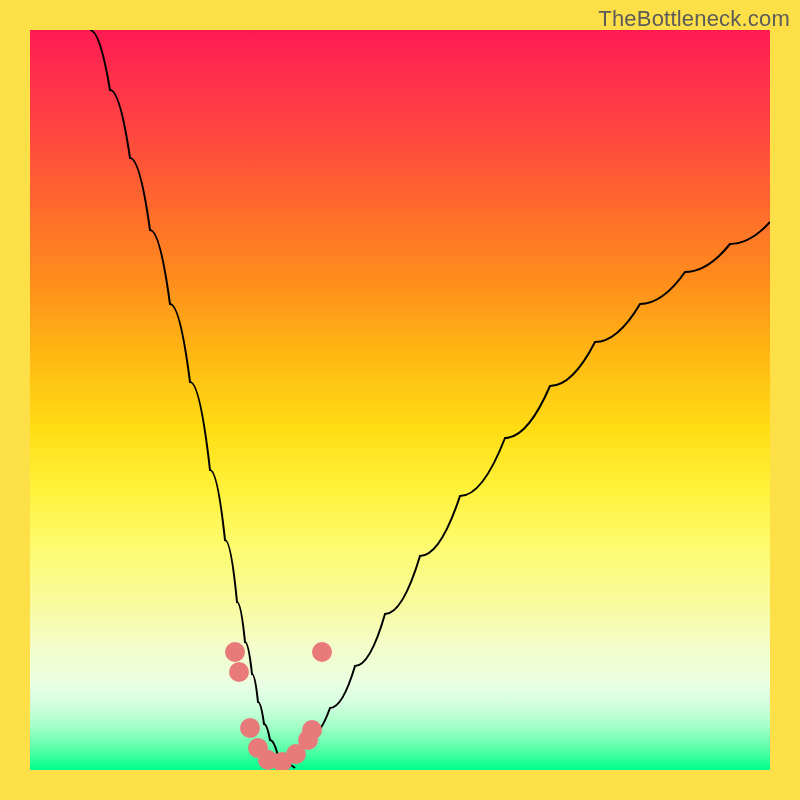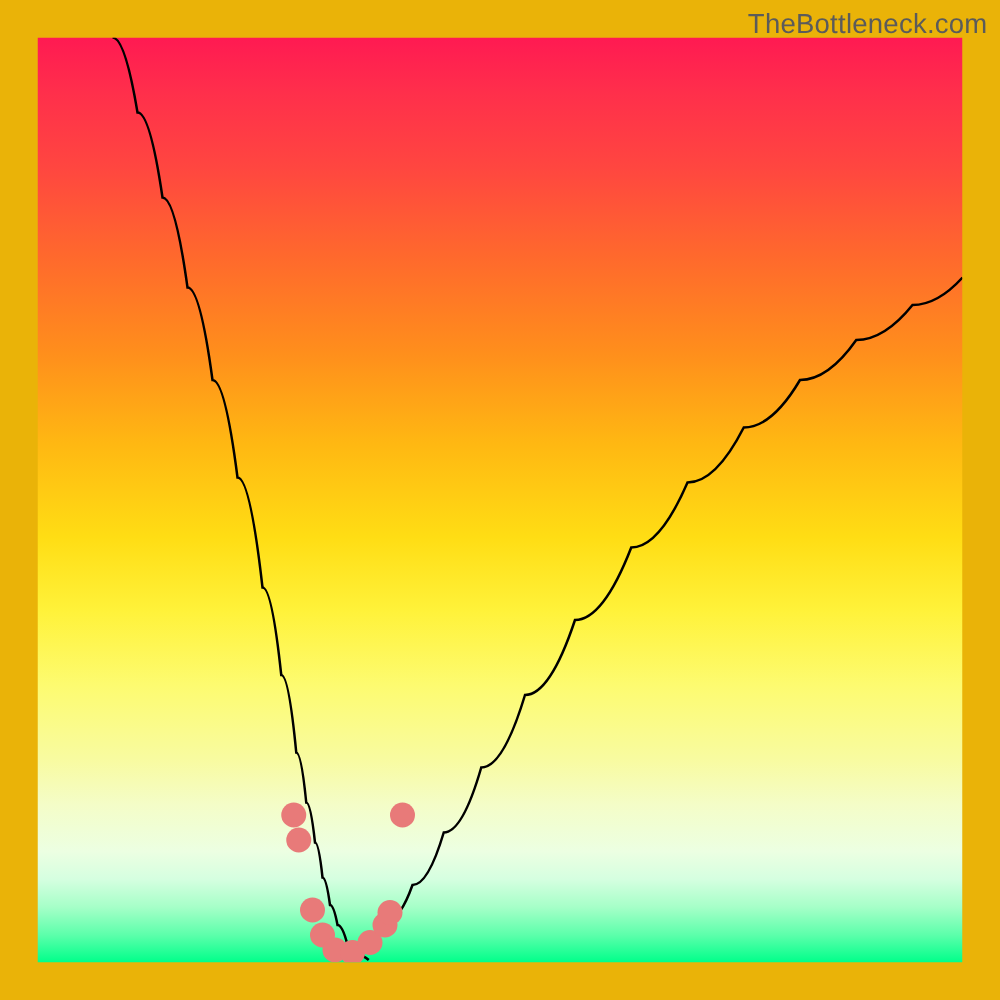--- a/index.html
+++ b/index.html
@@ -1,21 +1,21 @@
 <!DOCTYPE html>
 <html><head>
 <meta charset="utf-8">
 <style>
   * { margin: 0; padding: 0; box-sizing: border-box; }
   html, body { width: 800px; height: 800px; overflow: hidden; background: #000; }
   .frame {
     position: relative;
     width: 800px;
     height: 800px;
-    background: #eab308;
+    background: #fde047;
   }
   .plot-area {
     position: absolute;
     left: 30px;
     top: 30px;
     width: 740px;
     height: 740px;
     overflow: hidden;
   }
   .gradient-bg {

